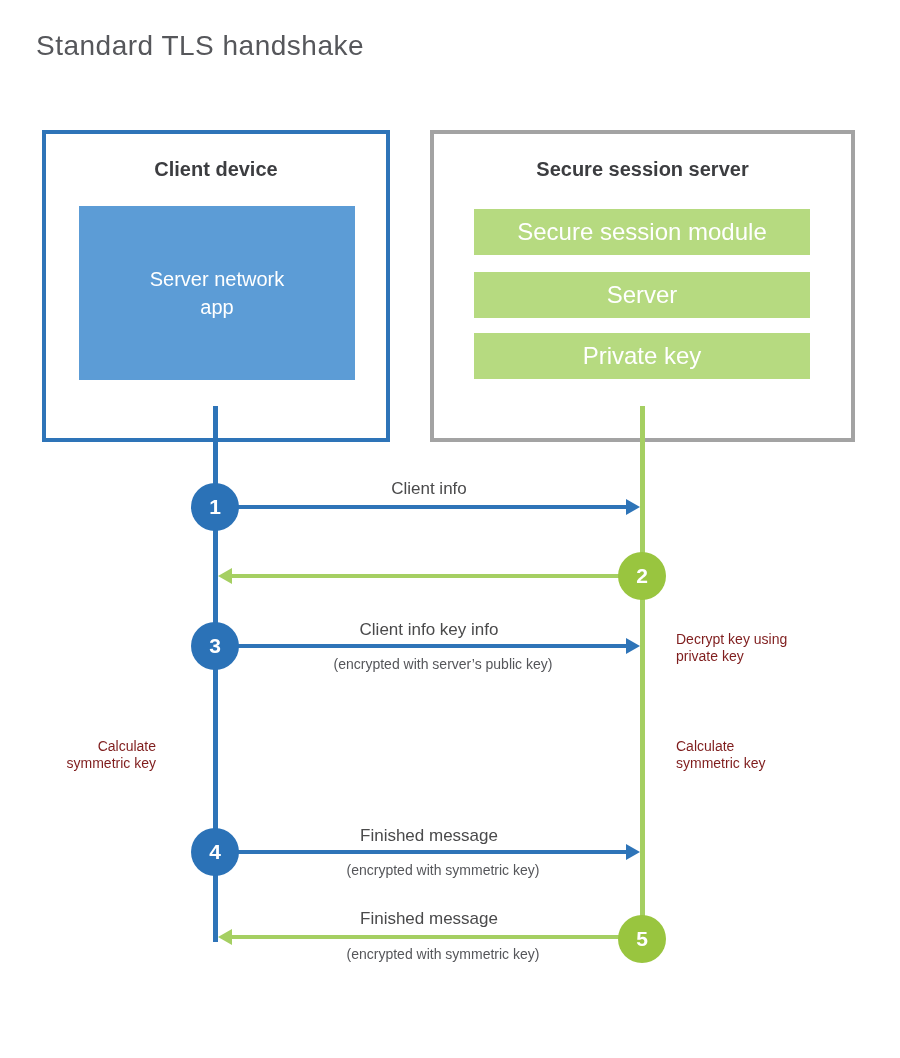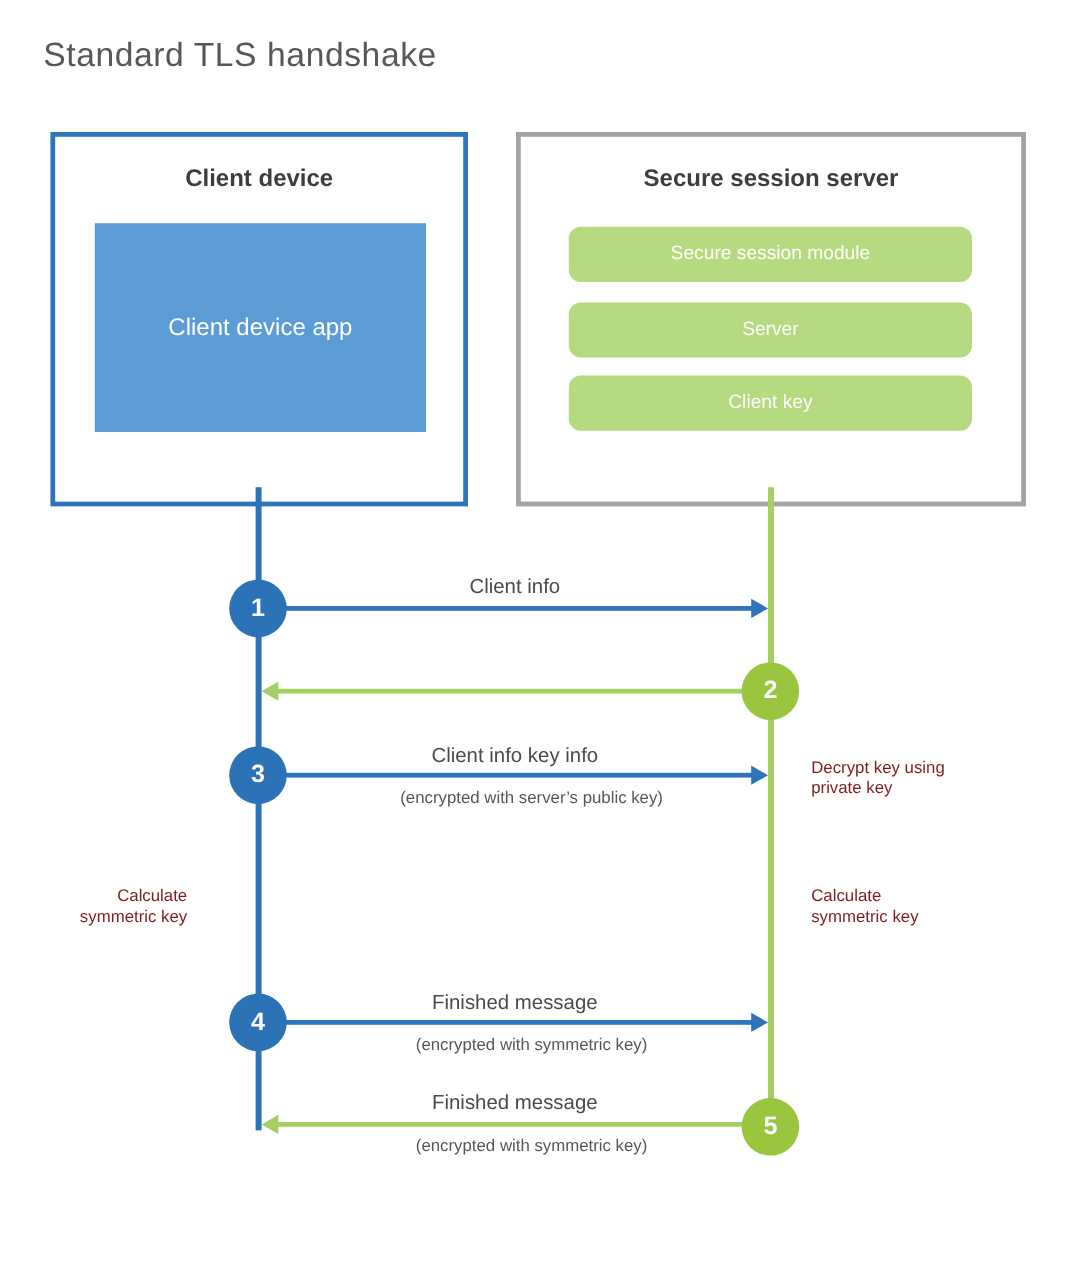--- a/index.html
+++ b/index.html
@@ -8,37 +8,37 @@
     font-family:"Liberation Sans", sans-serif; overflow:hidden;
   }
 
   
   .page-title {
     position:absolute; left:36px; top:30px; margin:0;
     font-size:28px; font-weight:400; color:#56575B; letter-spacing:0.5px;
   }
 
   
-  .box { position:absolute; top:110px; height:312px; box-sizing:border-box; background:#fff;padding-left:48px; }
+  .box { position:absolute; top:130px; height:312px; box-sizing:border-box; background:#fff;padding-left:48px; }
   .client-box { left:42px;  width:348px; border:4px solid #2E74B8; }
   .server-box { left:430px; width:425px; border:4px solid #a3a3a3; }
   .box-title {
     position:absolute; top:24px; left:0; width:100%; text-align:center;
     font-size:20px; font-weight:700; color:#3C3D40;
   }
   .client-module {
     position:absolute; left:33px; top:72px; width:276px; height:174px;
     background:#5C9CD6; color:#fff; font-size:20px; line-height:1.4;
     display:flex; align-items:center; justify-content:center; text-align:center;
   }
   .client-module span { display:block; max-width:170px; }
   .server-module {
     position:absolute; left:40px; width:336px; height:46px;
-    background:#B6DA80; color:#fff; font-size:16px;
-    display:flex; align-items:center; justify-content:center; text-align:center;border-radius:10px;
+    background:#B6DA80; color:#fff; font-size:24px;
+    display:flex; align-items:center; justify-content:center; text-align:center;
   }
   .sm-0 { top:75px; } .sm-1 { top:138px; } .sm-2 { top:199px; }
 
   
   .vline { position:absolute; top:406px; z-index:1; }
   .vline-client { left:213px; width:5px; height:536px; background:#2E74B8; }
   .vline-server { left:640px; width:5px; height:533px; background:#A5CF62; }
 
   
   .circle {
@@ -99,29 +99,29 @@
 </head>
 <body>
 
 <div class="canvas">
 
   <h1 class="page-title">Standard TLS handshake</h1>
 
   <div class="box client-box">
     <div class="box-title">Client device</div>
     <div class="client-module">
-      <span>Client device app</span>
+      <span>Server network app</span>
     </div>
   </div>
 
   <div class="box server-box">
     <div class="box-title">Secure session server</div>
     <div class="server-module sm-0">Secure session module</div>
     <div class="server-module sm-1">Server</div>
-    <div class="server-module sm-2">Client key</div>
+    <div class="server-module sm-2">Private key</div>
   </div>
 
   <div class="vline vline-client"></div>
   <div class="vline vline-server"></div>
 
   <div class="circle circle-blue c1">1</div>
   <div class="arrow arrow-blue arrow-right a1"></div>
   <div class="msg-label l1">Client info</div>
 
   <div class="circle circle-green c2">2</div>

